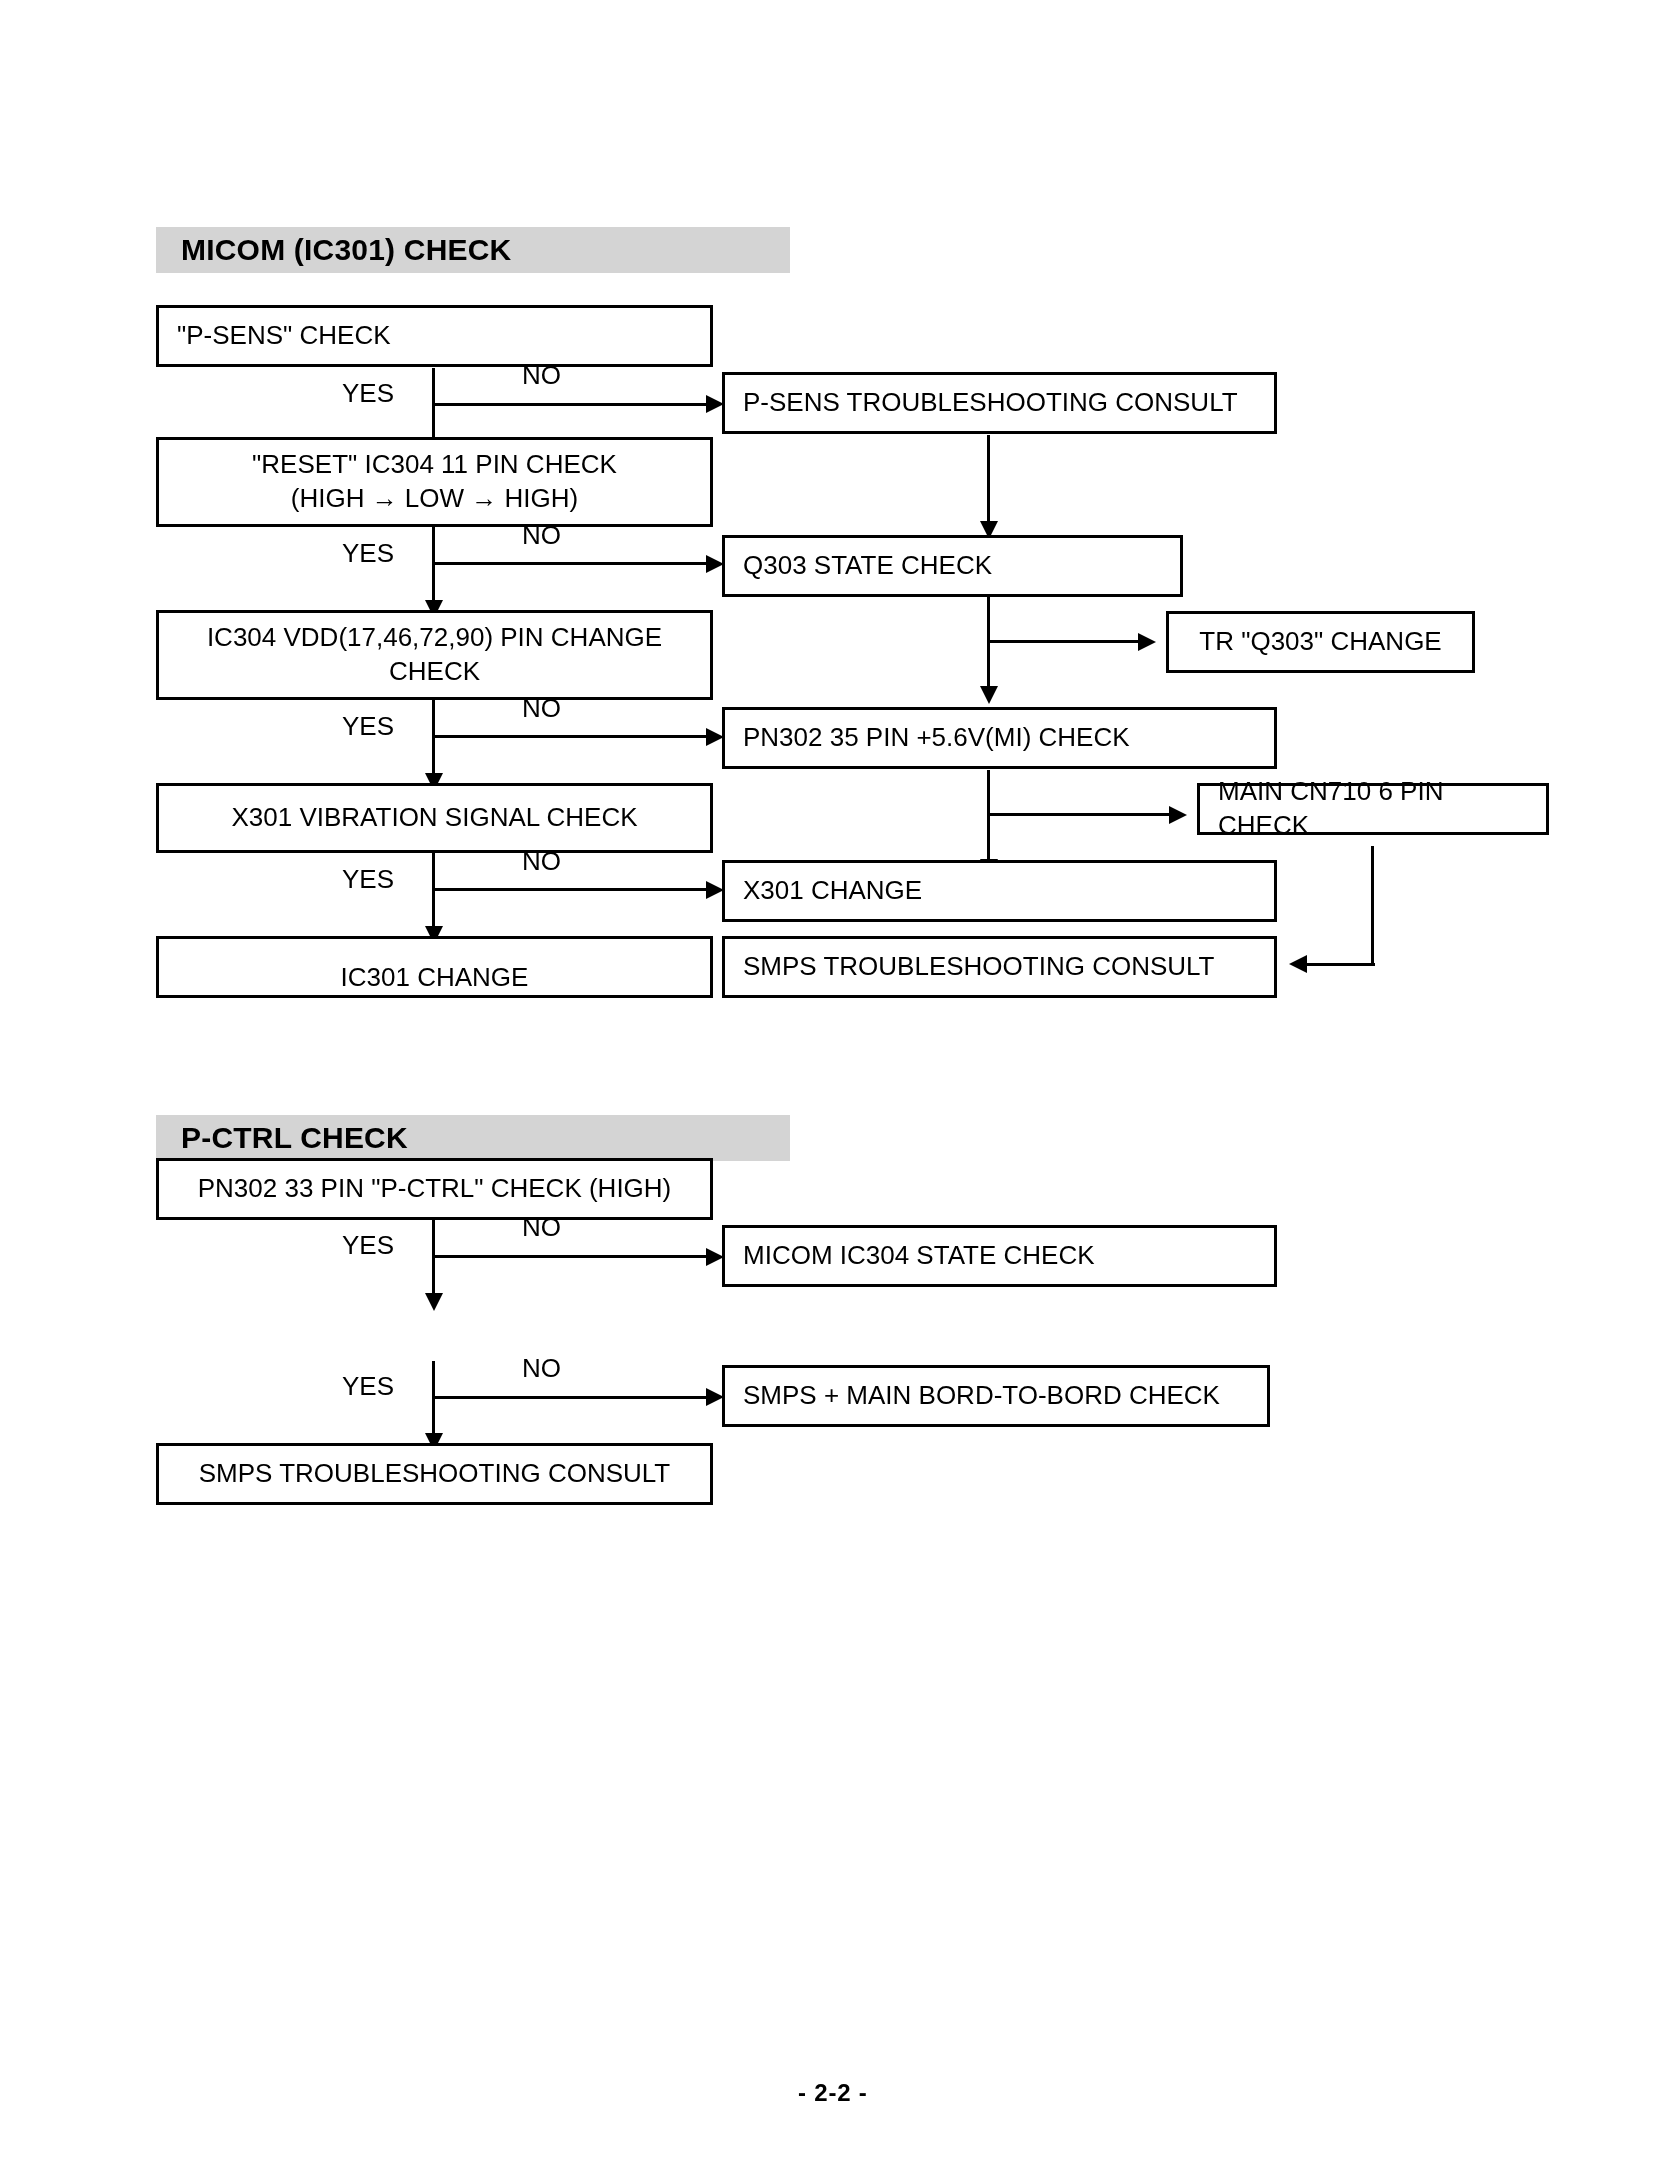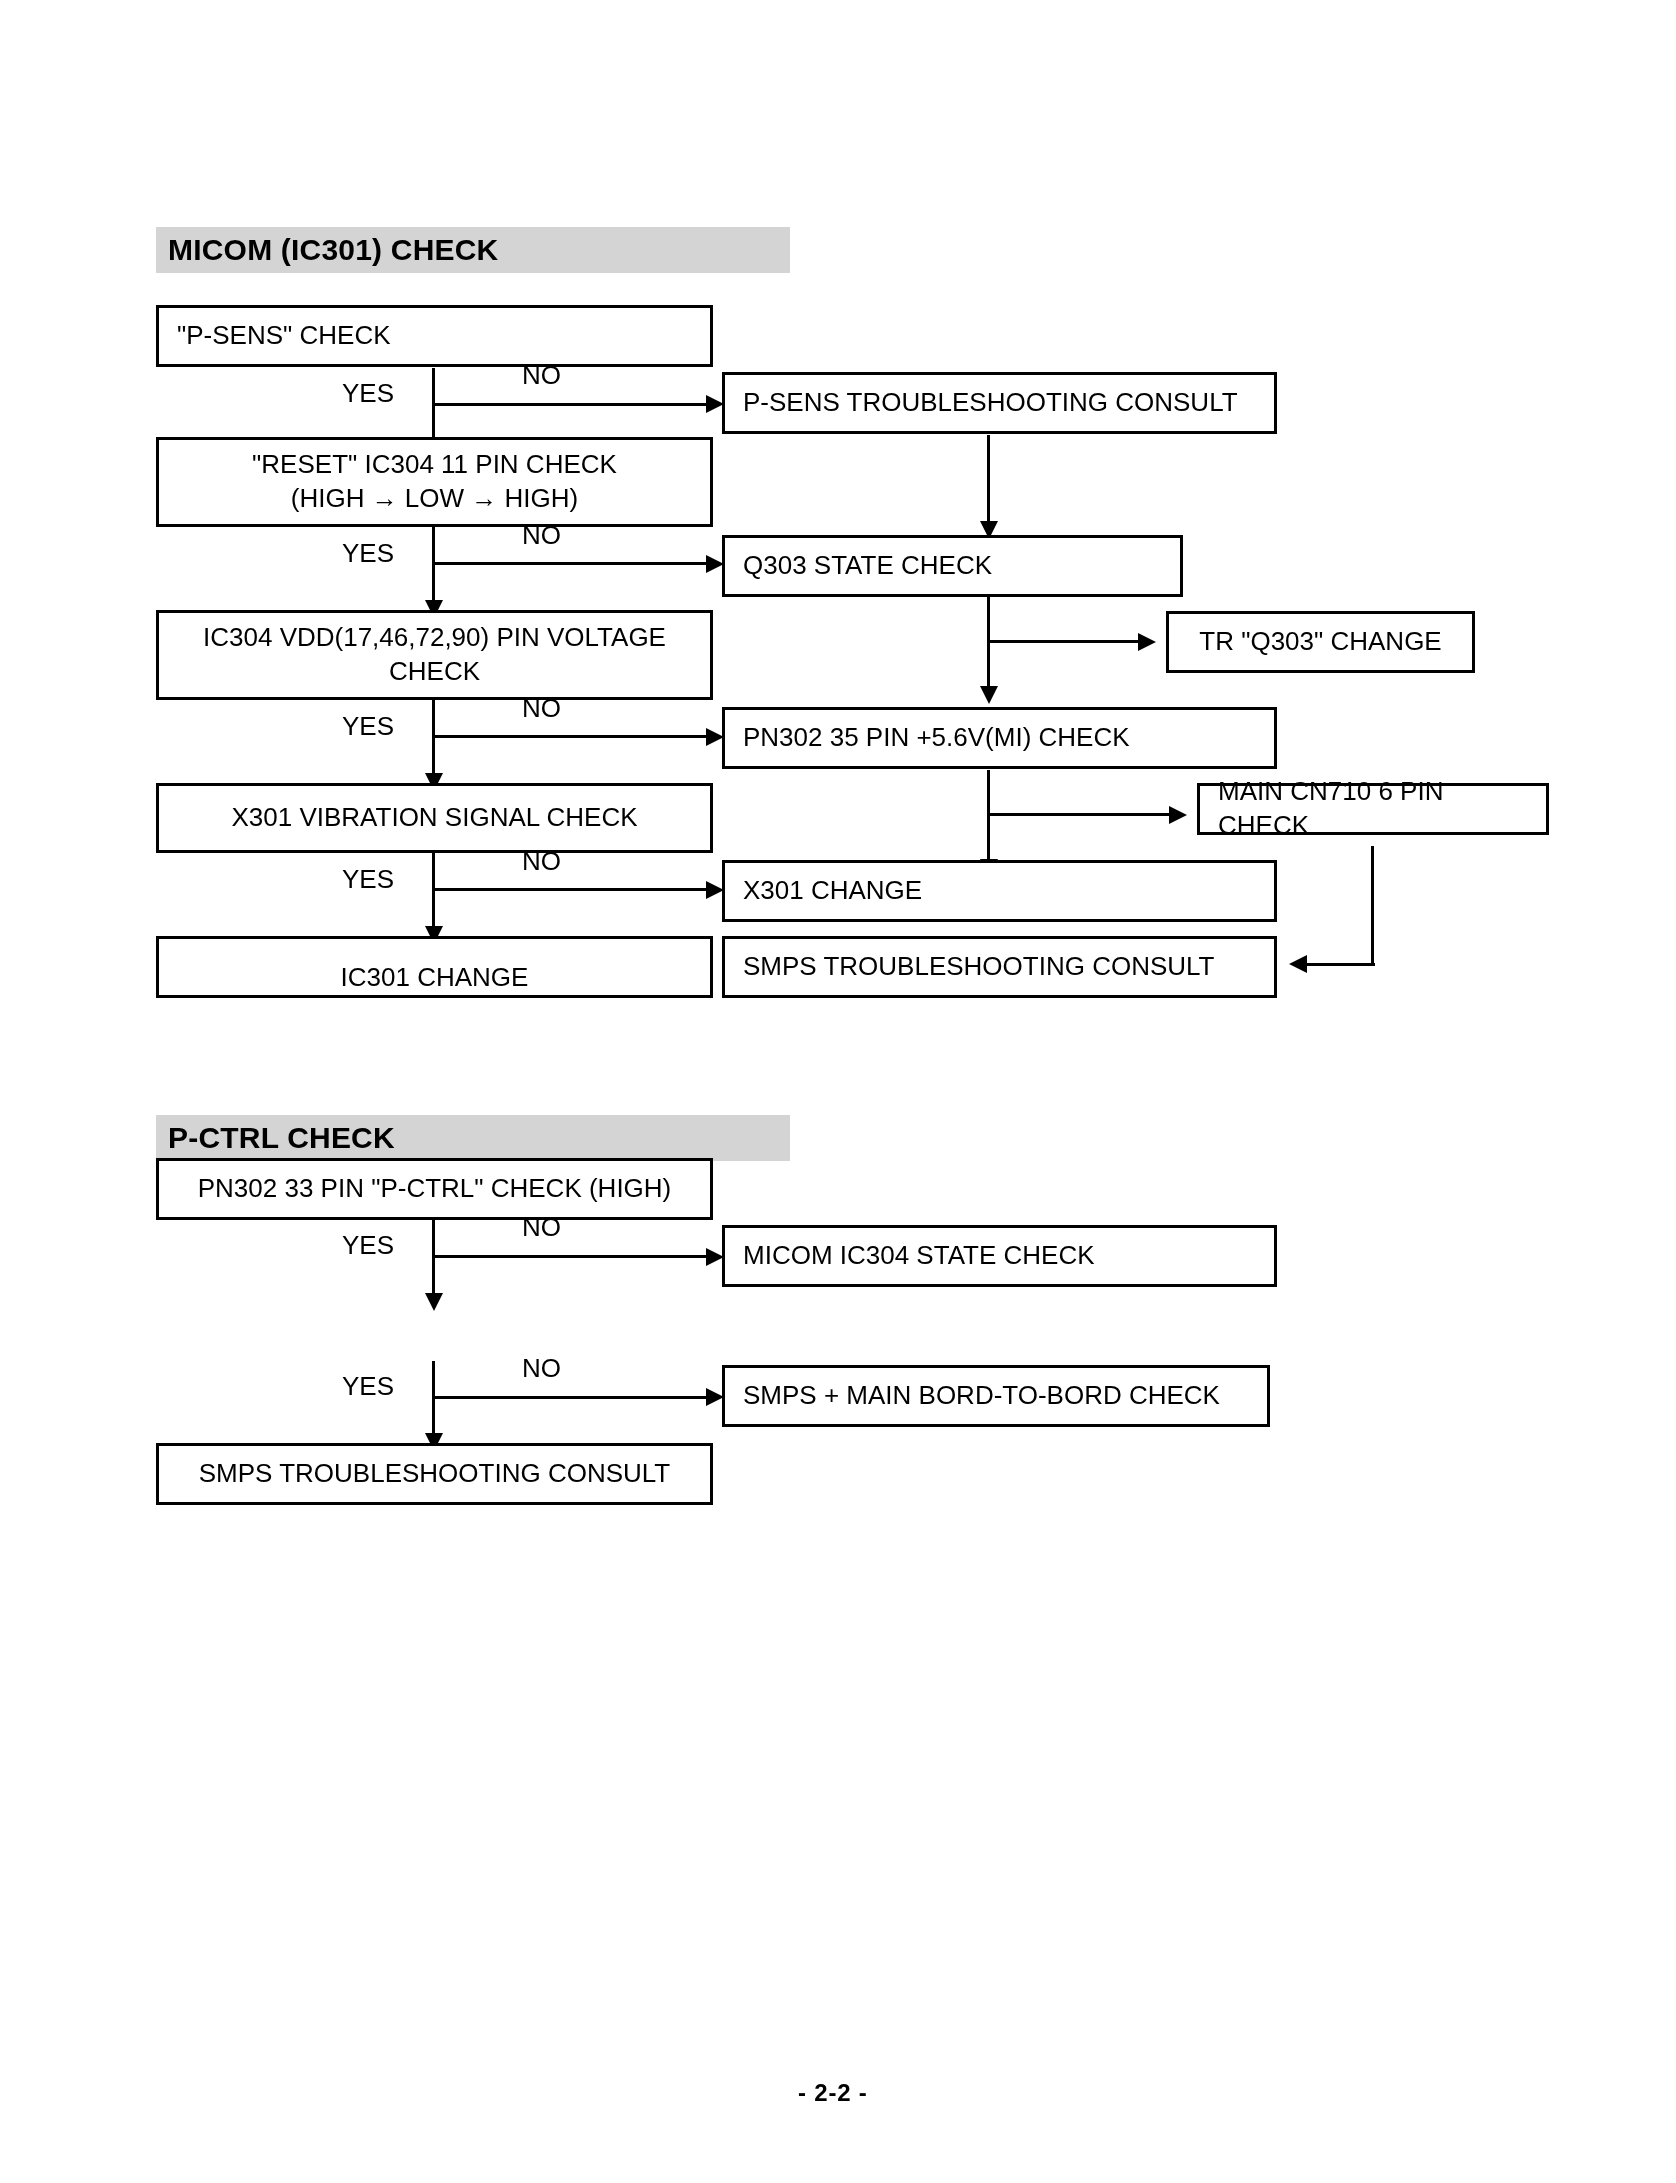--- a/index.html
+++ b/index.html
@@ -23,21 +23,21 @@
   .band {
     position: absolute;
     background: #d4d4d4;
     display: flex;
     align-items: center;
   }
   .band-title {
     font-size: 30px;
     font-weight: bold;
     letter-spacing: 0.2px;
-    padding-left: 12px;
+    padding-left: 25px;
     white-space: nowrap;
   }
 
   
   .fbox {
     position: absolute;
     box-sizing: border-box;
     border: 3.3px solid #000000;
     background: #ffffff;
     display: flex;
@@ -158,21 +158,21 @@
   <div class="vline" style="left:987px; top:597px; width:3.3px; height:102px;"></div>
   <div class="arrow-down" style="left:980px; top:686px;"></div>
   <div class="hline" style="left:987px; top:640px; width:160px; height:3.3px;"></div>
   <div class="arrow-right" style="left:1138px; top:633px;"></div>
 
   <div class="fbox" style="left:1166px; top:611px; width:309px; height:62px;">
     <span class="txt">TR "Q303" CHANGE</span>
   </div>
 
   <div class="fbox" style="left:156px; top:610px; width:557px; height:90px;">
-    <span class="txt">IC304 VDD(17,46,72,90) PIN VOLTAGE
+    <span class="txt">IC304 VDD(17,46,72,90) PIN CHANGE
 CHECK</span>
   </div>
 
   <div class="vline" style="left:432px; top:700px; width:3.3px; height:85px;"></div>
   <div class="arrow-down" style="left:425px; top:773px;"></div>
   <div class="hline" style="left:432px; top:735px; width:284px; height:3.3px;"></div>
   <div class="arrow-right" style="left:706px; top:728px;"></div>
   <div class="blabel" style="left:342px; top:711px;">YES</div>
   <div class="blabel" style="left:522px; top:693px;">NO</div>
 

